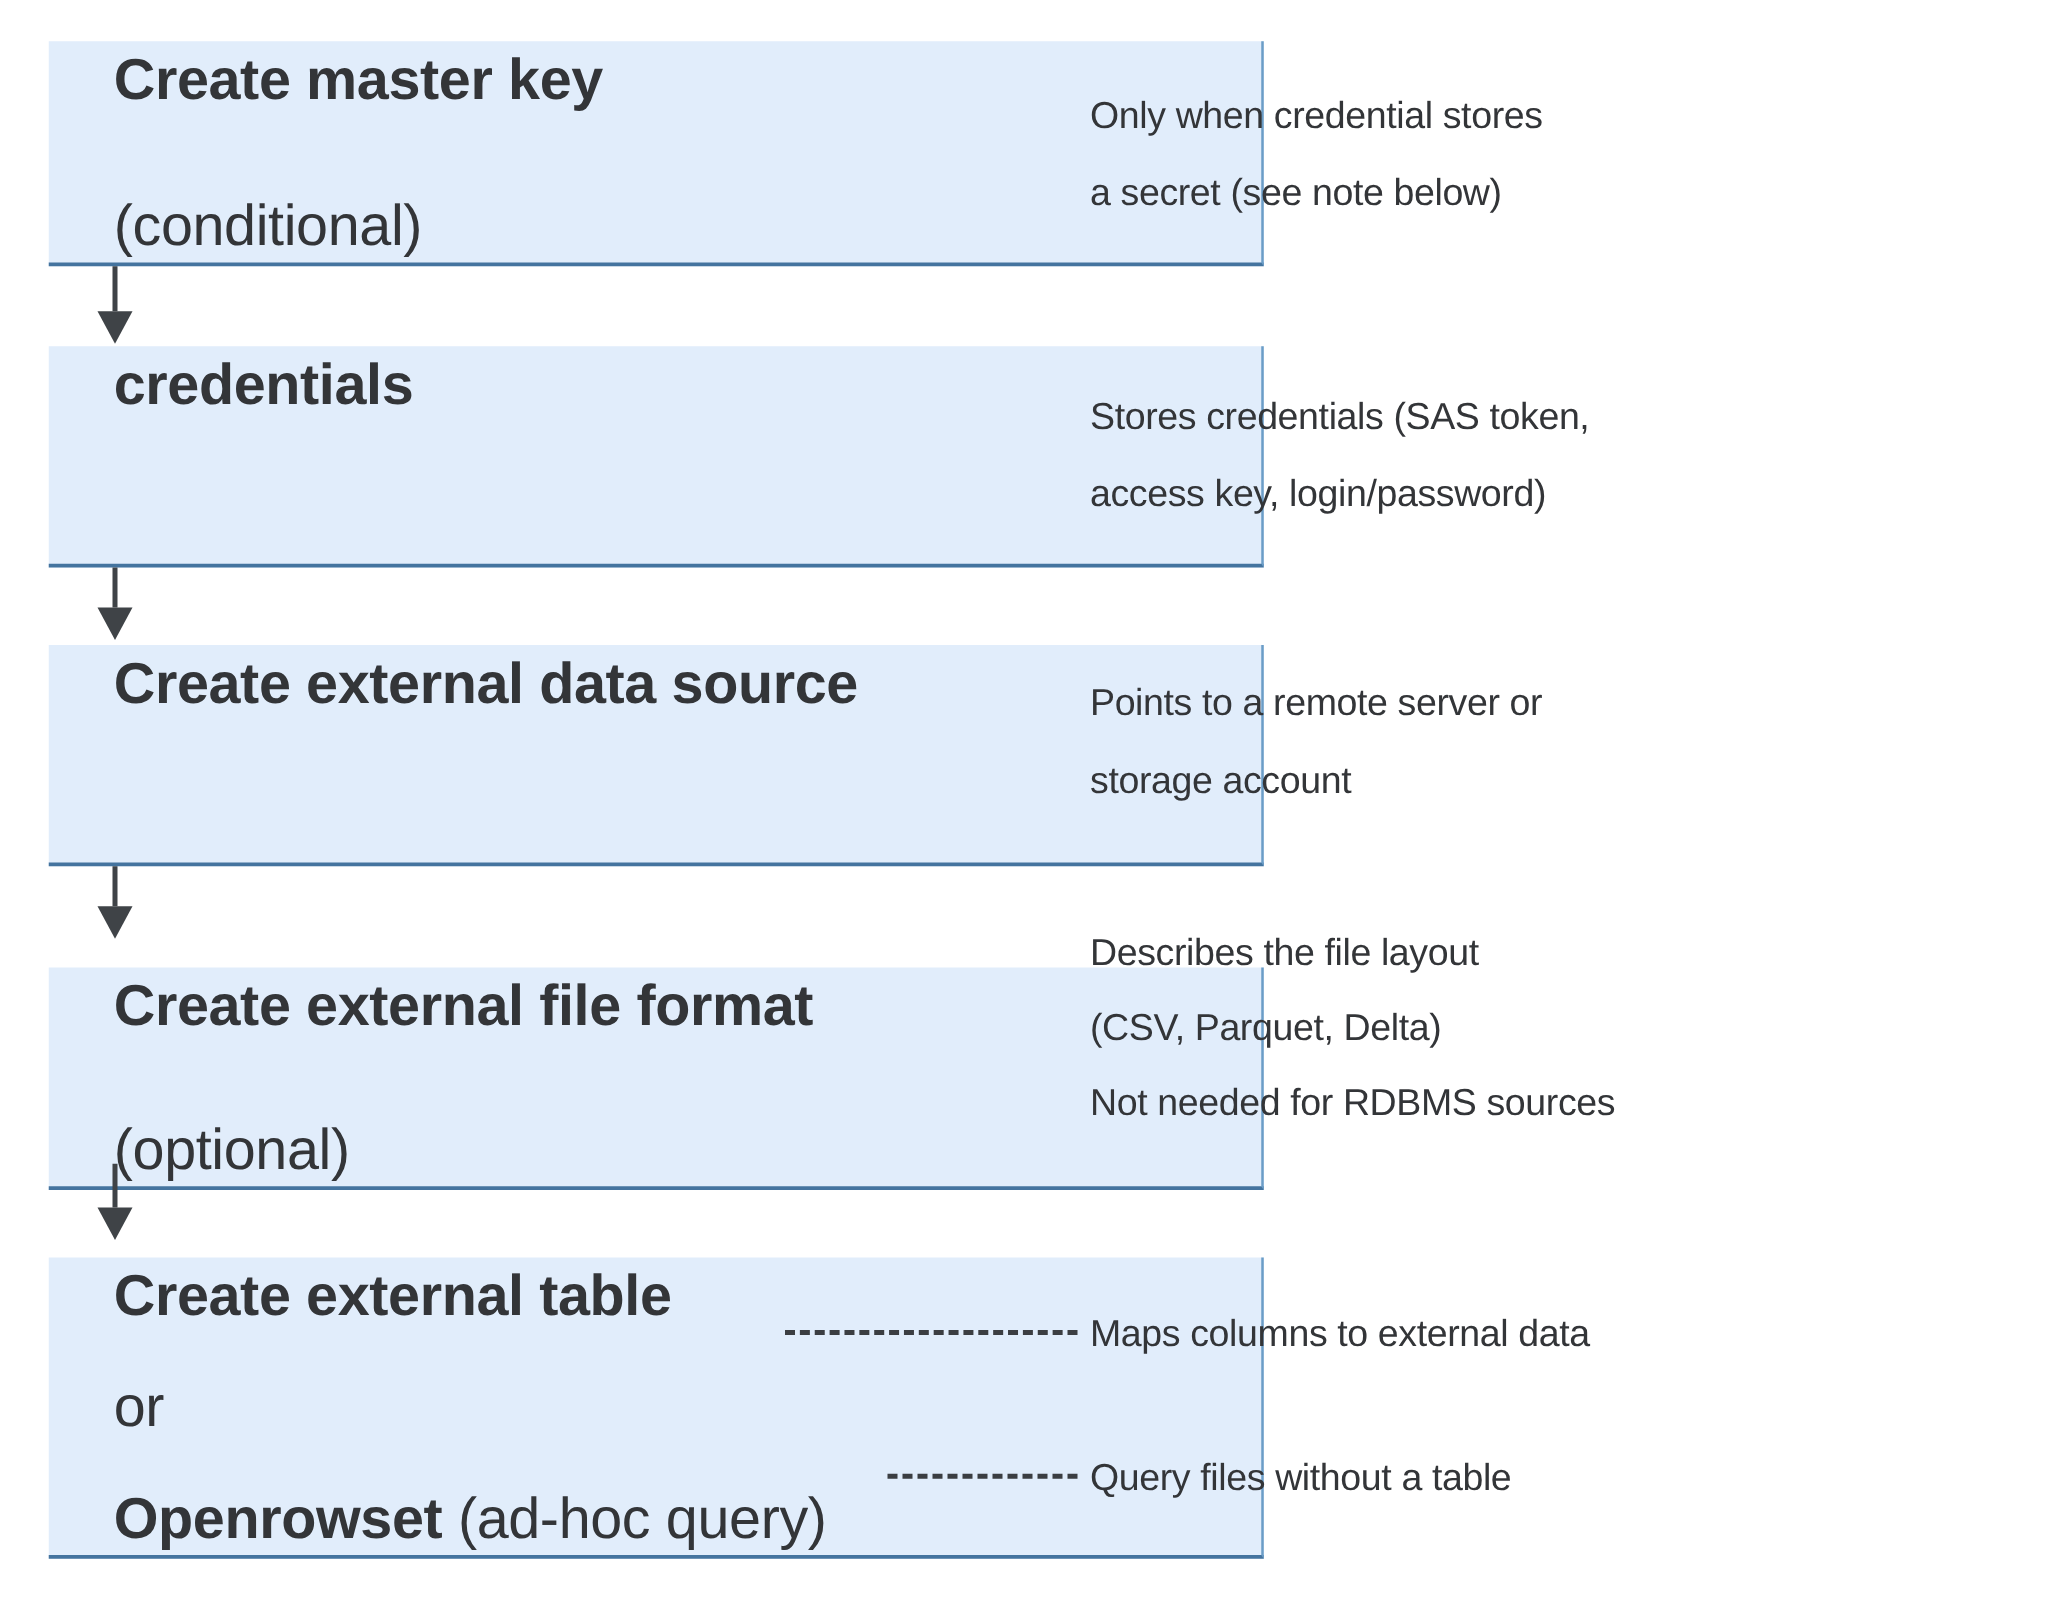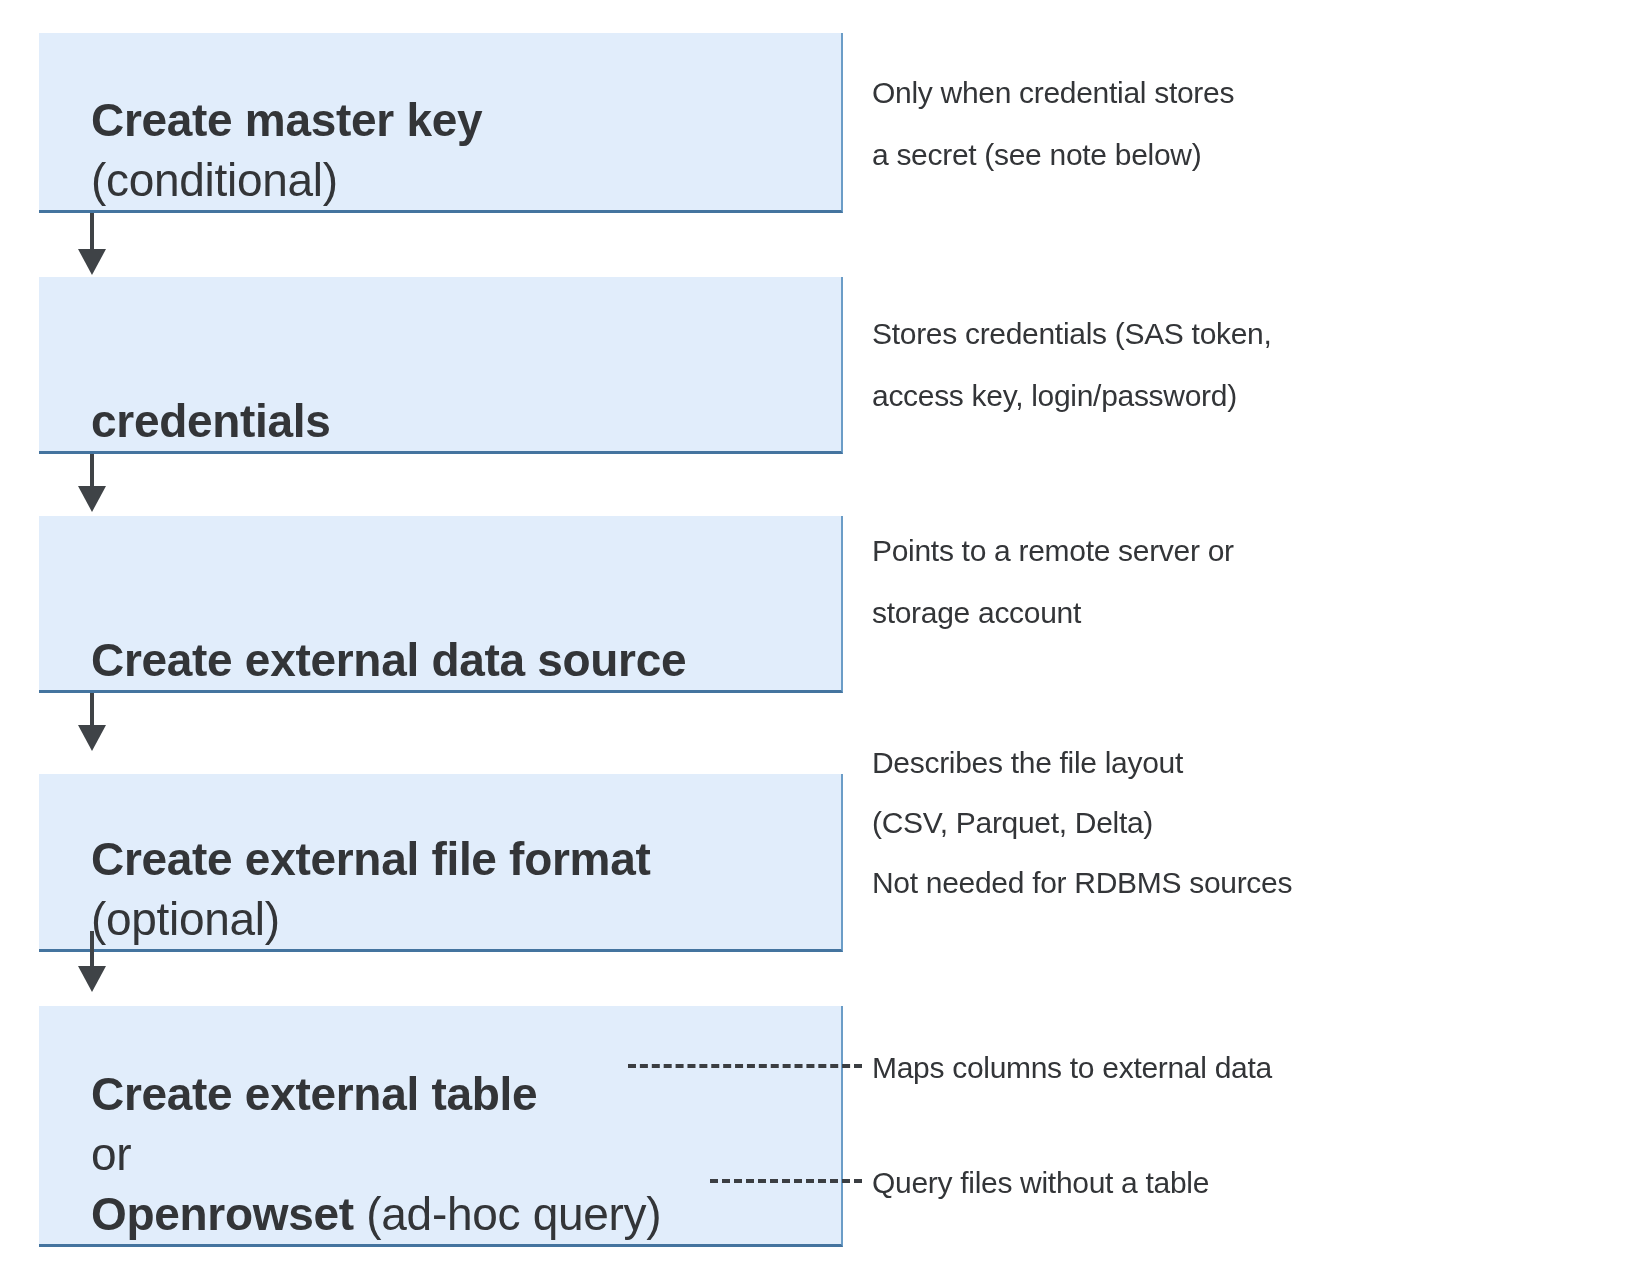--- a/index.html
+++ b/index.html
@@ -8,28 +8,28 @@
     width: 1638px;
     height: 1284px;
     background: #ffffff;
     font-family: "Liberation Sans", "DejaVu Sans", sans-serif;
     color: #333538;
     overflow: hidden;
   }
   .box {
     position: absolute;
     left: 39px;
-    width: 804px;
+    width: 972px;
     background: #e1edfb;
     border-right: 2px solid #6b9dc7;
     border-bottom: 3px solid #44749f;
     box-sizing: border-box;
     display: flex;
     flex-direction: column;
-    justify-content: flex-end;
+    justify-content: space-between;
     padding-left: 52px;
     padding-right: 20px;
   }
   .box .line {
     font-size: 46px;
     line-height: 60px;
     letter-spacing: -0.3px;
     white-space: nowrap;
   }
   .bold { font-weight: bold; }
@@ -109,21 +109,21 @@
   <div class="annotation" style="top:62px;">
     <div>Only when credential stores</div>
     <div>a secret (see note below)</div>
   </div>
 
   <div class="annotation" style="top:303px;">
     <div>Stores credentials (SAS token,</div>
     <div>access key, login/password)</div>
   </div>
 
-  <div class="annotation" style="top:520px;">
+  <div class="annotation" style="top:532px;">
     <div>Points to a remote server or</div>
     <div>storage account</div>
   </div>
 
   <div class="annotation" style="top:1037px;">
     <div>Maps columns to external data</div>
   </div>
 
   <div class="annotation" style="top:733px; line-height:60px;">
     <div>Describes the file layout</div>

